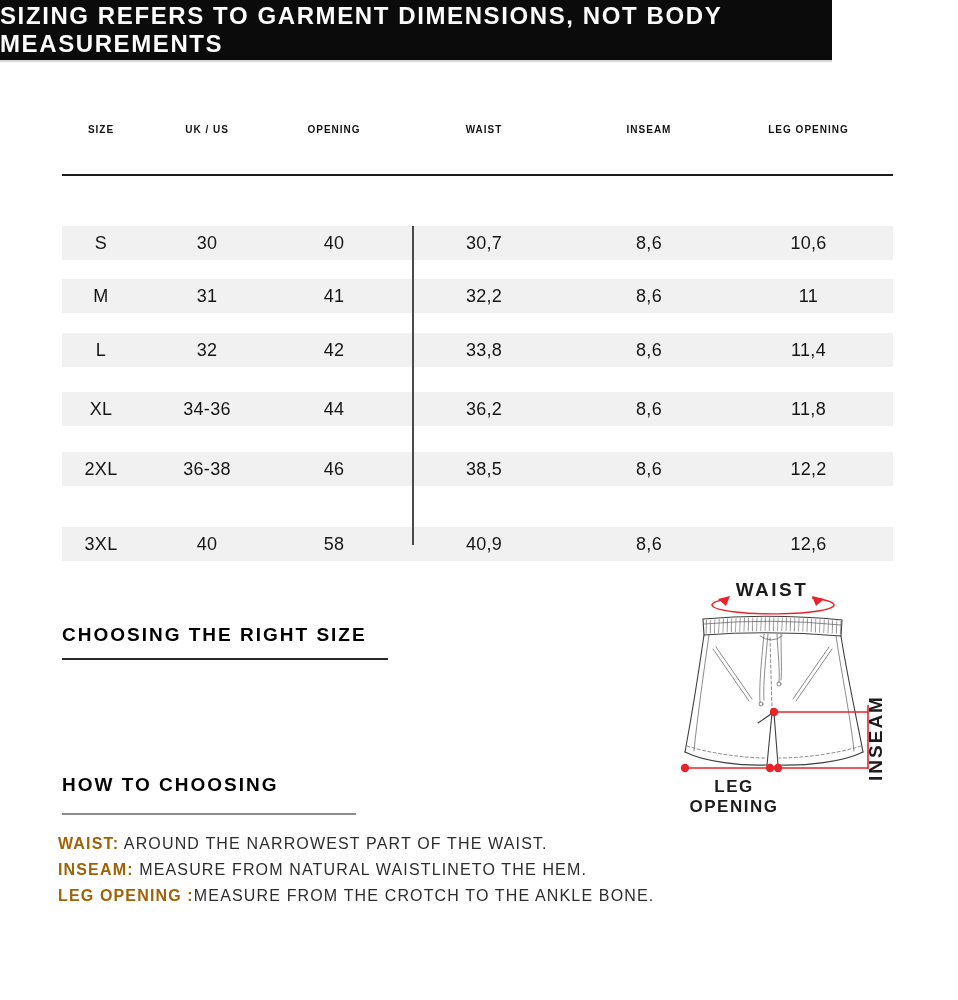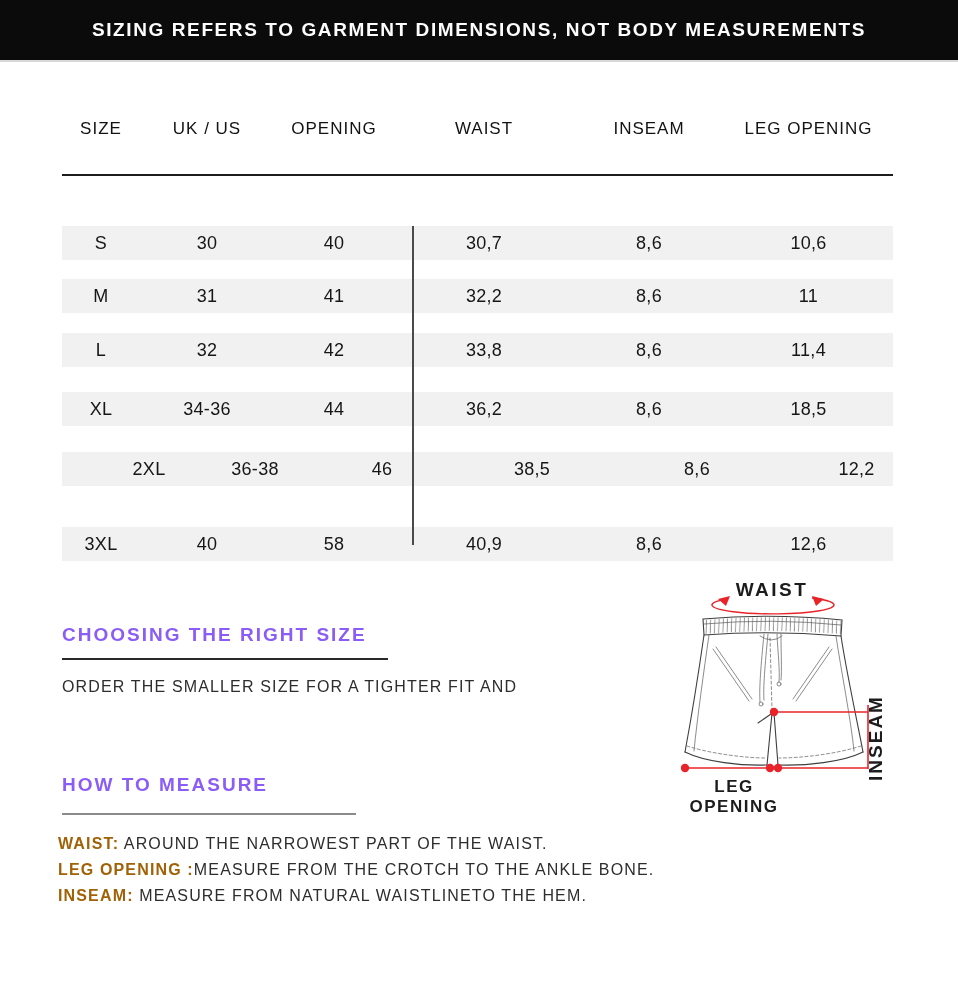--- a/index.html
+++ b/index.html
@@ -1,57 +1,57 @@
 <!DOCTYPE html>
 <html><head>
 <meta charset="utf-8">
 <style>
   * { margin:0; padding:0; box-sizing:border-box; }
   html,body { width:958px; height:1000px; background:#ffffff; font-family:"Liberation Sans", sans-serif; }
   body { position:relative; overflow:hidden; }
 
   
   .banner {
-    position:absolute; left:0; top:0; width:958px; height:62px;
+    position:absolute; left:0; top:0; width:832px; height:62px;
     background:#0b0b0b; color:#fdfdfd;
     display:flex; align-items:center; justify-content:center;
-    font-size:19px; font-weight:700; letter-spacing:1.6px;
+    font-size:24px; font-weight:700; letter-spacing:1.6px;
     border-bottom:2px solid #d8d8d8;
   }
 
   
   .thead {
     position:absolute; left:62px; top:112px; width:831px; height:34px;
     display:grid; grid-template-columns:78px 134px 120px 180px 150px 169px;
     align-items:center;
   }
   .thead .hcell {
-    text-align:center; font-size:17px; font-weight:400; letter-spacing:1px; color:#121212;
+    text-align:center; font-size:10px; font-weight:700; letter-spacing:1px; color:#121212;
   }
   .thead-line { position:absolute; left:62px; top:174px; width:831px; height:2px; background:#1d1d1d; }
 
   .tbody { position:absolute; left:62px; top:226px; width:831px; }
   .trow {
     width:831px; height:34px; background:#f1f1f1;
     display:grid; grid-template-columns:78px 134px 120px 180px 150px 169px;
     align-items:center;
   }
   .trow .cell { text-align:center; font-size:18px; color:#161616; letter-spacing:0.3px; }
   .trow:nth-of-type(2) { margin-top:19px; }
   .trow:nth-of-type(3) { margin-top:20px; }
   .trow:nth-of-type(4) { margin-top:25px; }
-  .trow:nth-of-type(5) { margin-top:26px;padding-left:48px; }
+  .trow:nth-of-type(5) { margin-top:26px; }
   .trow:nth-of-type(6) { margin-top:41px; }
 
   .vdivider { position:absolute; left:412px; top:226px; width:1.5px; height:319px; background:#4a4a4a; }
 
   
   .sec-title {
     position:absolute; left:62px; font-size:19px; font-weight:700;
-    letter-spacing:2px; color:#8b5cf6; white-space:nowrap;
+    letter-spacing:2px; color:#000000; white-space:nowrap;
   }
   .choosing-title { top:624px; }
   .choosing-underline { position:absolute; left:62px; top:658px; width:326px; height:2px; background:#2a2a2a; }
   .choosing-text { position:absolute; left:62px; top:675px; font-size:16px; letter-spacing:1.15px; color:#2d2d2d; line-height:24px; white-space:nowrap; }
 
   .measure-title { top:774px; }
   .measure-underline { position:absolute; left:62px; top:813px; width:294px; height:2px; background:#8b8b8b; }
   .measure-list { position:absolute; left:58px; top:831px; font-size:16px; letter-spacing:1.15px; color:#2d2d2d; line-height:26px; white-space:nowrap; }
   .measure-list b { color:#a16207; }
 
@@ -107,21 +107,21 @@
       <div class="cell">8,6</div>
       <div class="cell">11,4</div>
     </div>
 
     <div class="trow">
       <div class="cell">XL</div>
       <div class="cell">34-36</div>
       <div class="cell">44</div>
       <div class="cell">36,2</div>
       <div class="cell">8,6</div>
-      <div class="cell">18,5</div>
+      <div class="cell">11,8</div>
     </div>
 
     <div class="trow">
       <div class="cell">2XL</div>
       <div class="cell">36-38</div>
       <div class="cell">46</div>
       <div class="cell">38,5</div>
       <div class="cell">8,6</div>
       <div class="cell">12,2</div>
     </div>
@@ -134,32 +134,31 @@
       <div class="cell">8,6</div>
       <div class="cell">12,6</div>
     </div>
 
 </div>
 <div class="vdivider"></div>
 
 <div class="sec-title choosing-title">CHOOSING THE RIGHT SIZE</div>
 <div class="choosing-underline"></div>
 <div class="choosing-text">
-  <div>ORDER THE SMALLER SIZE FOR A TIGHTER FIT AND</div>
-</div>
-
-<div class="sec-title measure-title">HOW TO MEASURE</div>
+</div>
+
+<div class="sec-title measure-title">HOW TO CHOOSING</div>
 <div class="measure-underline"></div>
 <div class="measure-list">
 
     <div><b>WAIST:</b><span> AROUND THE NARROWEST PART OF THE WAIST.</span></div>
 
+    <div><b>INSEAM:</b><span> MEASURE FROM NATURAL WAISTLINETO THE HEM.</span></div>
+
     <div><b>LEG OPENING :</b><span>MEASURE FROM THE CROTCH TO THE ANKLE BONE.</span></div>
-
-    <div><b>INSEAM:</b><span> MEASURE FROM NATURAL WAISTLINETO THE HEM.</span></div>
 
 </div>
 
 <svg class="diagram" viewBox="0 0 298 250">
   <defs>
     <pattern id="hatch" width="4.2" height="18" patternUnits="userSpaceOnUse" patternTransform="rotate(2)">
       <line x1="2" y1="0" x2="2" y2="18" stroke="#4a4a4a" stroke-width="0.8"></line>
     </pattern>
   </defs>
 

